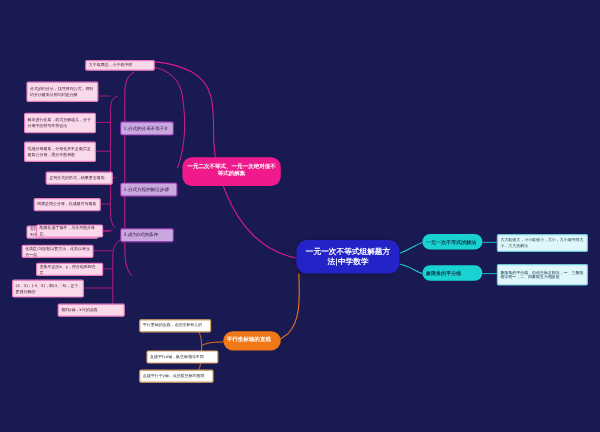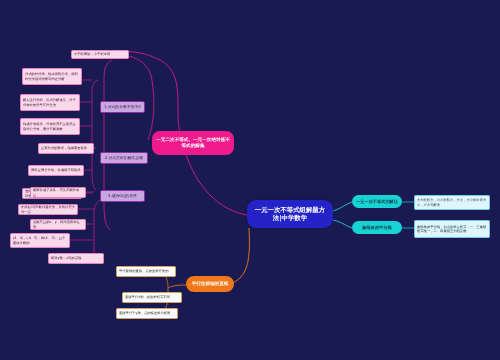--- a/index.html
+++ b/index.html
@@ -19,21 +19,20 @@
     position: absolute;
     left: 0; top: 0;
     width: 500px; height: 360px;
     pointer-events: none;
   }
   .node {
     position: absolute;
     box-sizing: border-box;
     display: flex;
     align-items: center;
-    justify-content: center;
     text-align: center;
     line-height: 1.25;
     white-space: normal;
     word-break: break-all;
   }
 
   
   .root {
     background: #2323c8;
     color: #ffffff;

